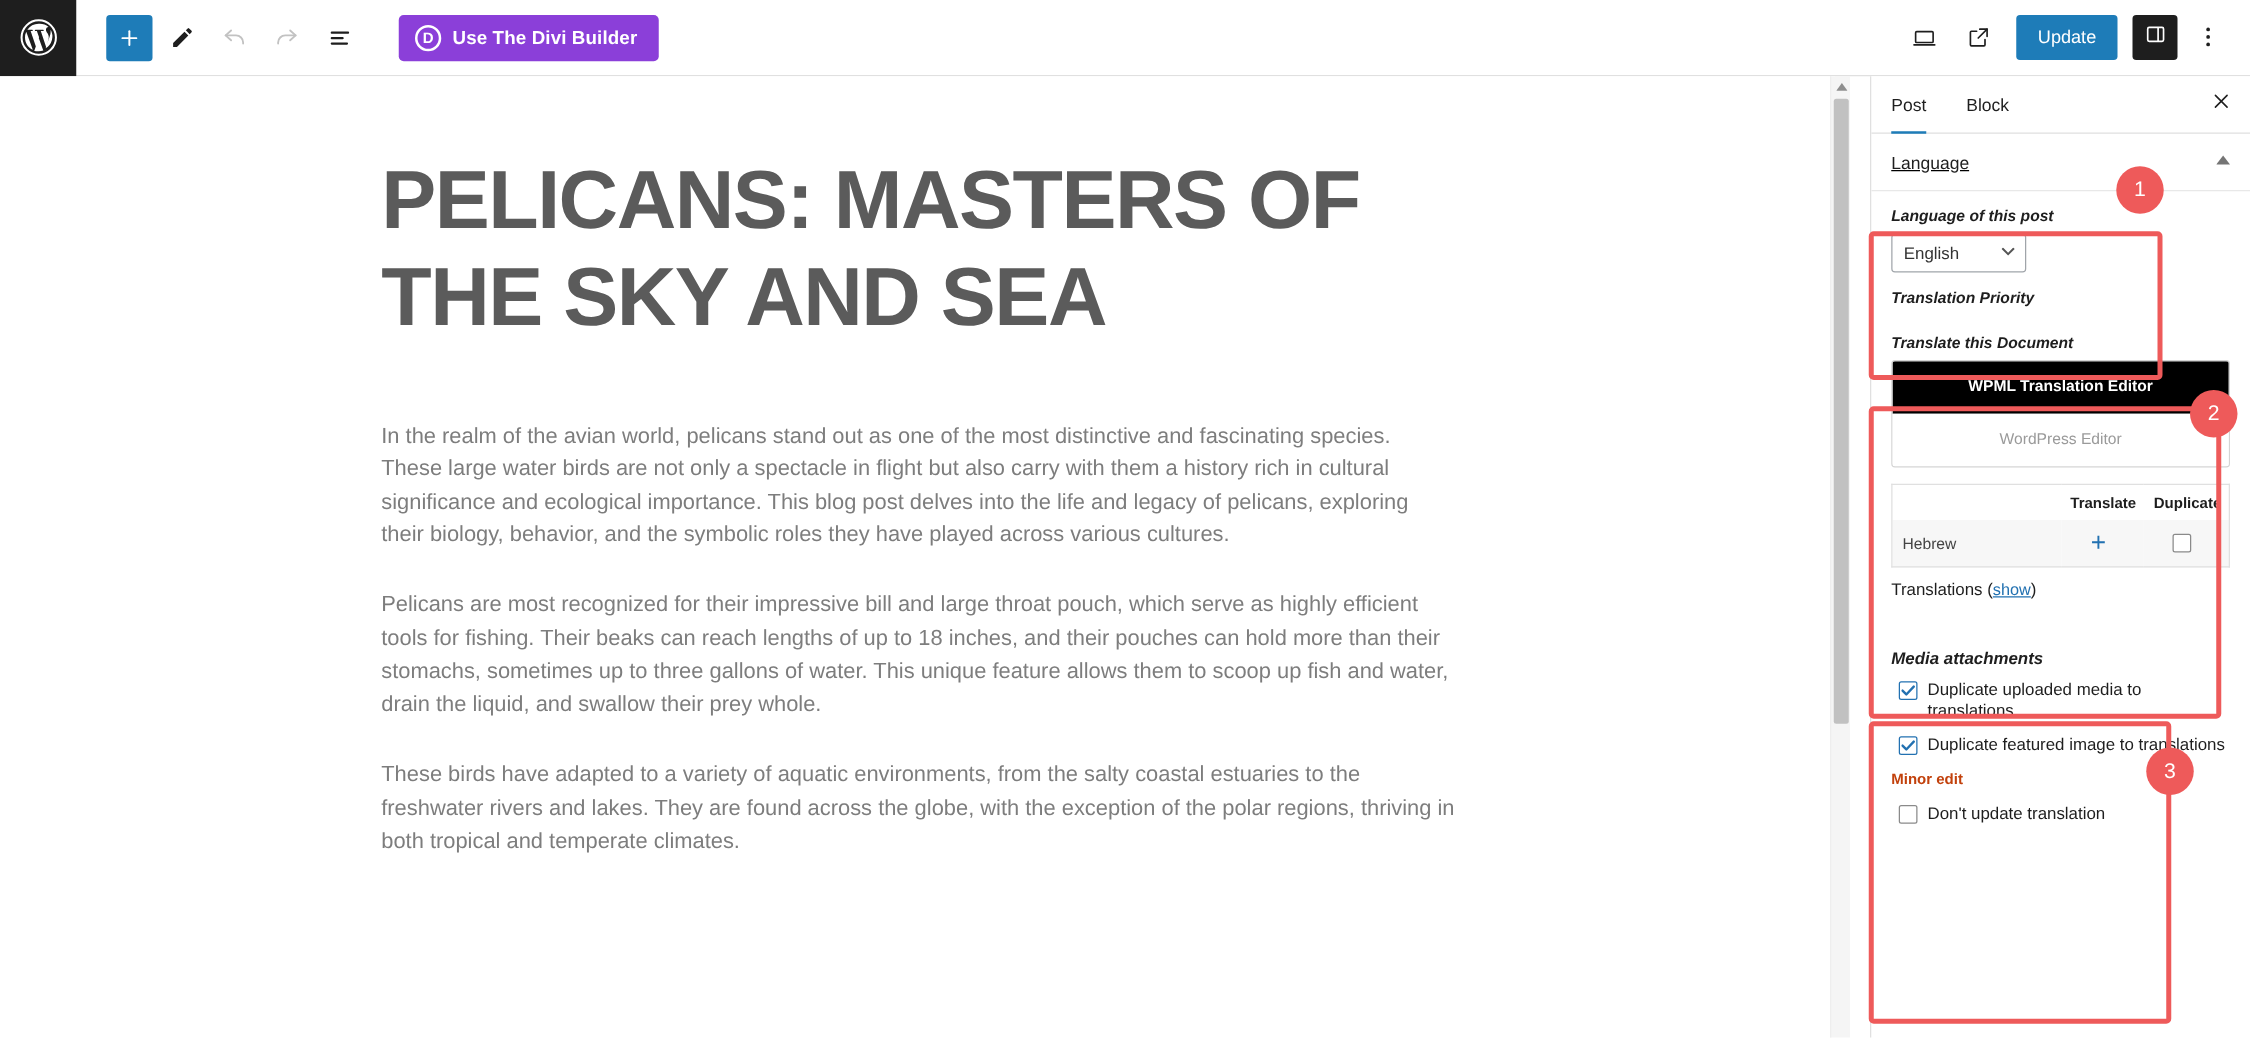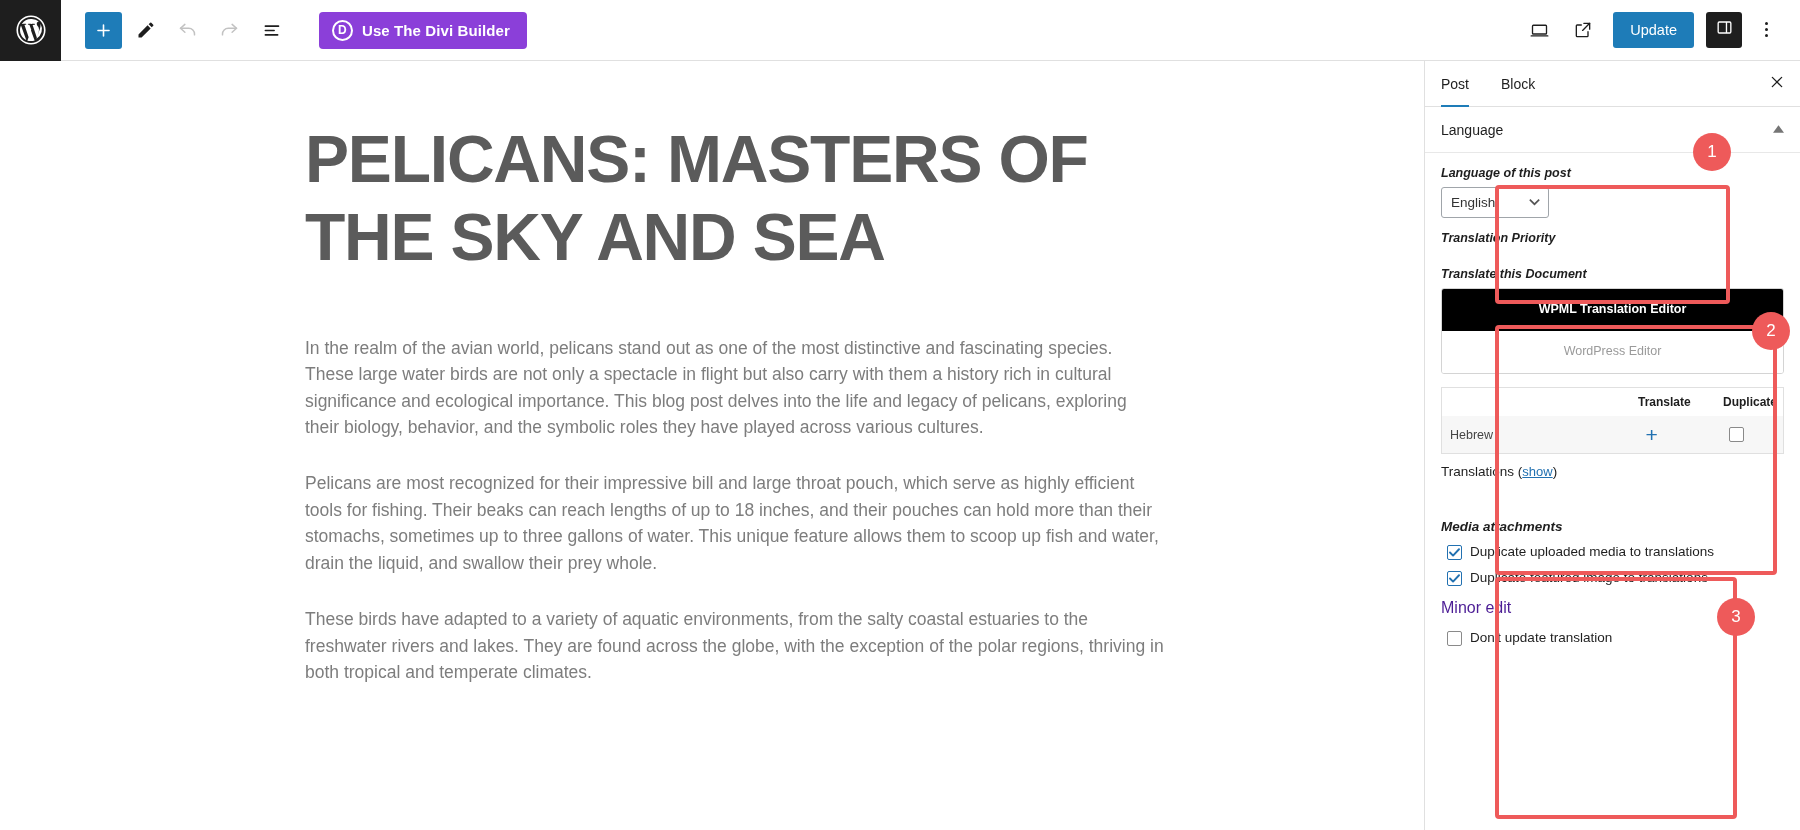--- a/index.html
+++ b/index.html
@@ -153,21 +153,21 @@
     width: 12px; height: 500px;
     background: #c1c1c1;
     border-radius: 2px;
     cursor: pointer;
   }
 
   
   .sidebar {
     position: absolute;
     top: 61px; right: 0;
-    width: 376px; height: 769px;
+    width: 304px; height: 769px;
     background: #ffffff;
     border-left: 1px solid #e0e0e0;
     overflow: hidden;
   }
   .sb-tabs {
     height: 46px;
     display: flex; align-items: stretch;
     border-bottom: 1px solid #e0e0e0;
     position: relative;
   }
@@ -192,20 +192,21 @@
     display: flex; align-items: center; justify-content: center;
     cursor: pointer;
   }
 
   .panel-head {
     height: 46px;
     display: flex; align-items: center;
     padding: 0 16px;
     border-bottom: 1px solid #e8e8e8;
     cursor: pointer;
+    text-decoration: underline;
   }
   .panel-head .ttl { font-size: 14px; color: #1e1e1e; }
   .panel-head .caret { margin-left: auto; color: #757575; font-size: 10px; }
 
   .sb-body { padding: 0 16px; position: relative; }
 
   .fld-label {
     font-size: 12.5px;
     color: #1e1e1e;
     font-weight: bold;
@@ -327,21 +328,21 @@
   .ck.checked { border-color: #2271b1; }
   .ck.checked svg { display: block; }
   .ck svg { display: none; }
   .ck-lbl {
     font-size: 13.5px;
     color: #1e1e1e;
     line-height: 1.28;
     font-family: "Liberation Sans", sans-serif;
   }
   .minor-edit {
-    font-size: 16px; font-weight: normal; color: #4c1d95;
+    font-size: 12px; font-weight: bold; color: #c2410c;
     margin-top: 12px;
     font-family: "Liberation Sans", sans-serif;
   }
 
   
   .anno-box {
     position: absolute;
     border: 4px solid #ee5a5a;
     border-radius: 4px;
     pointer-events: none;

